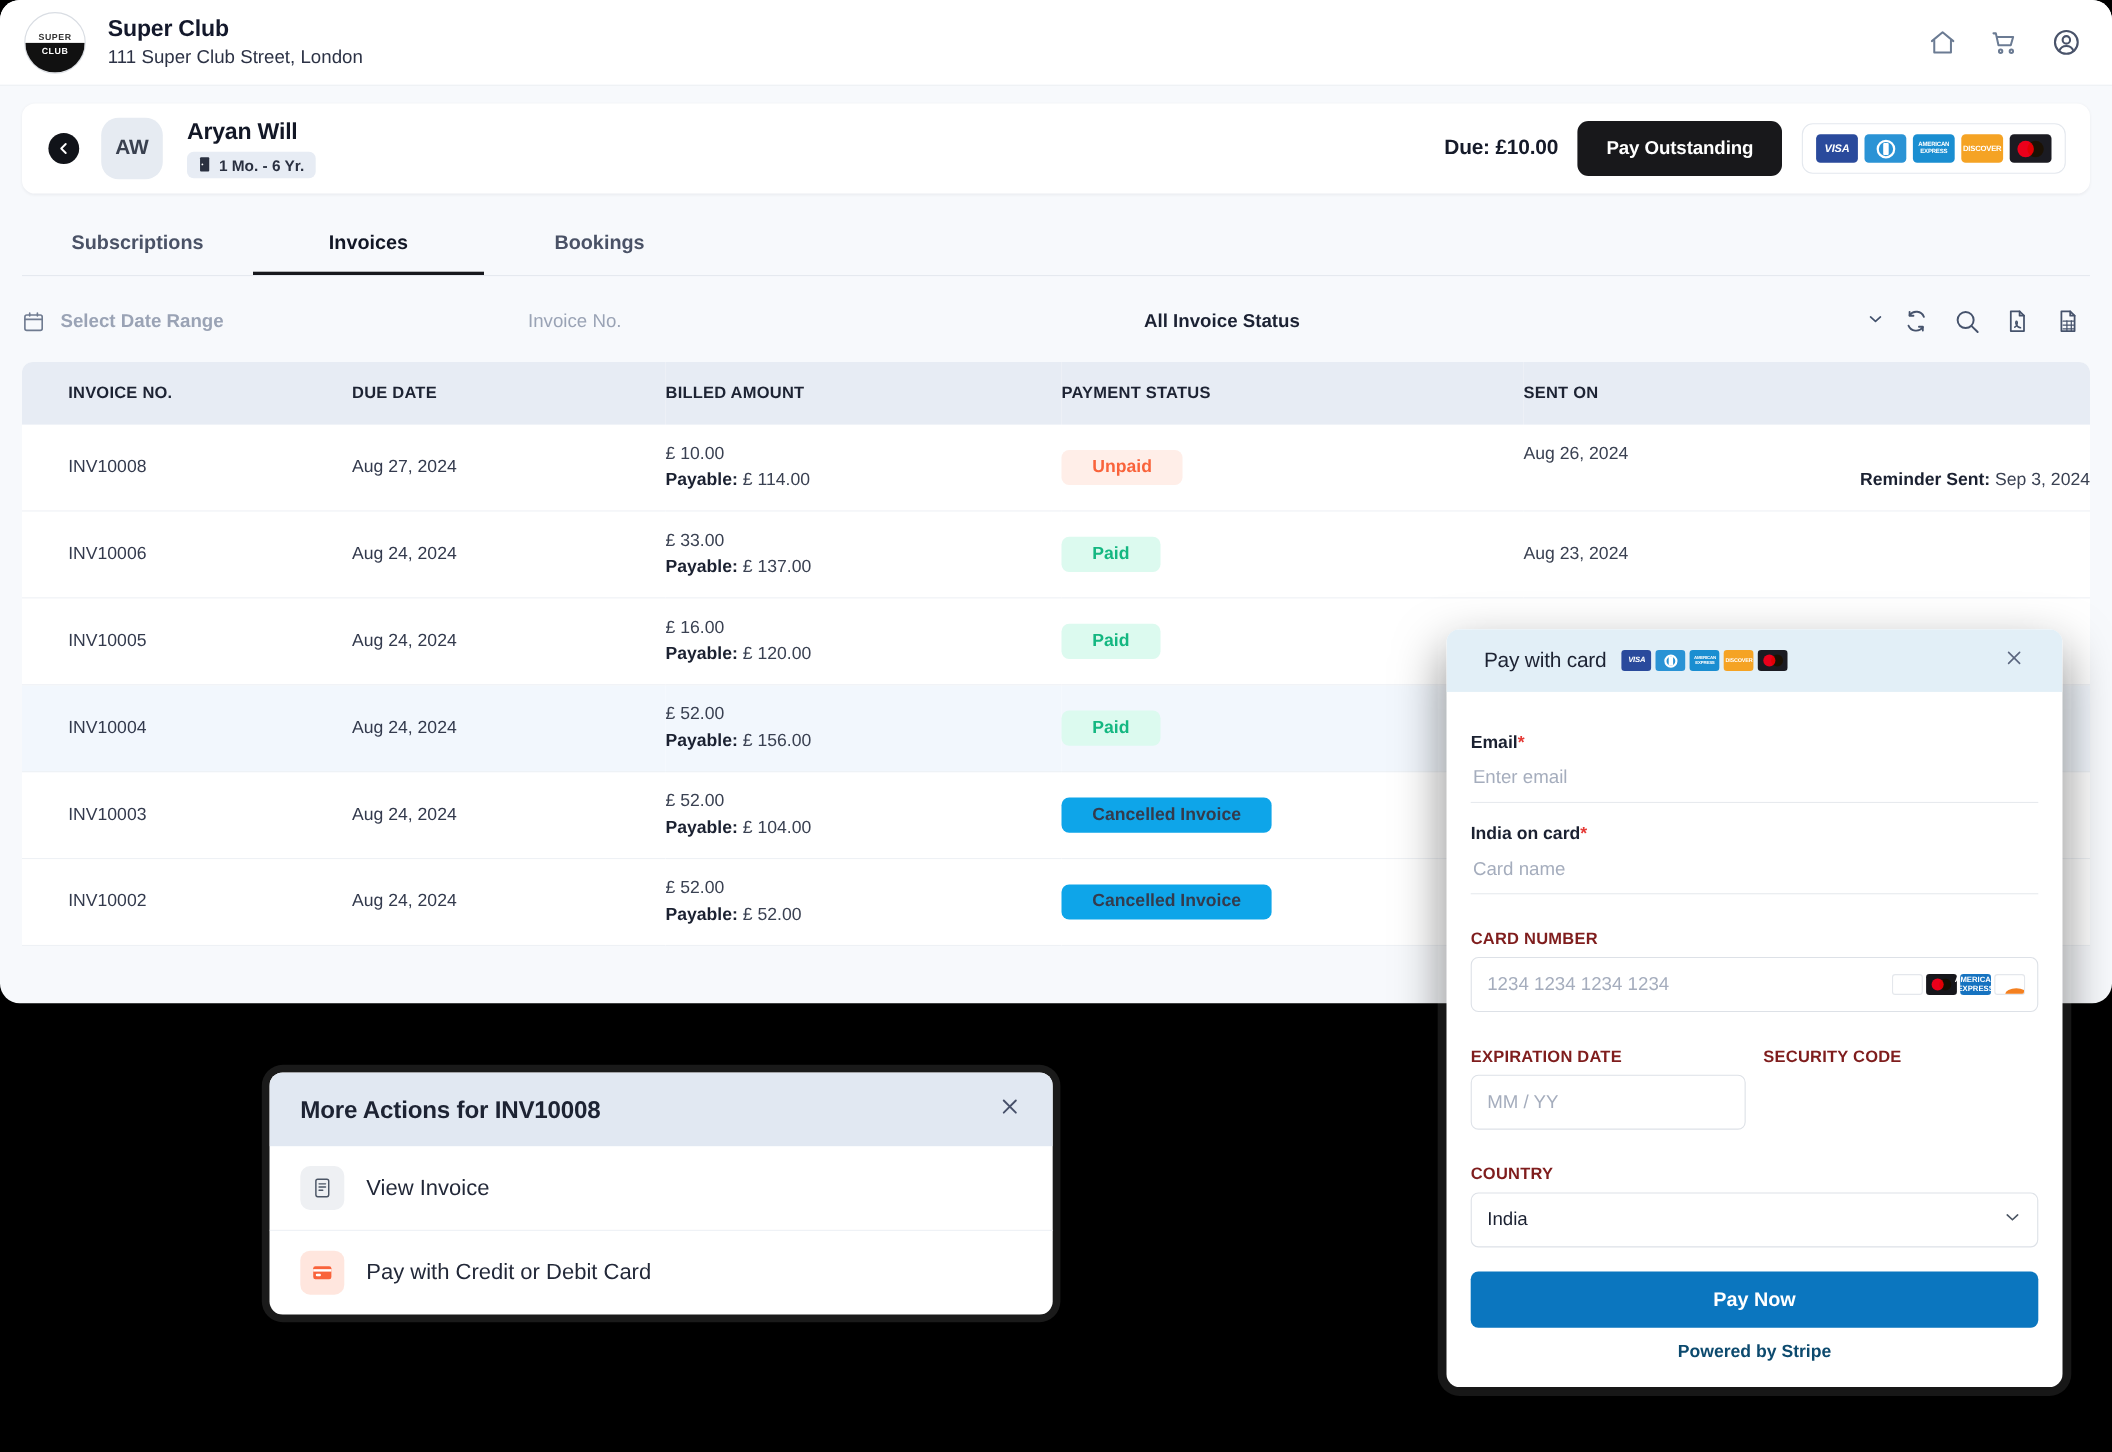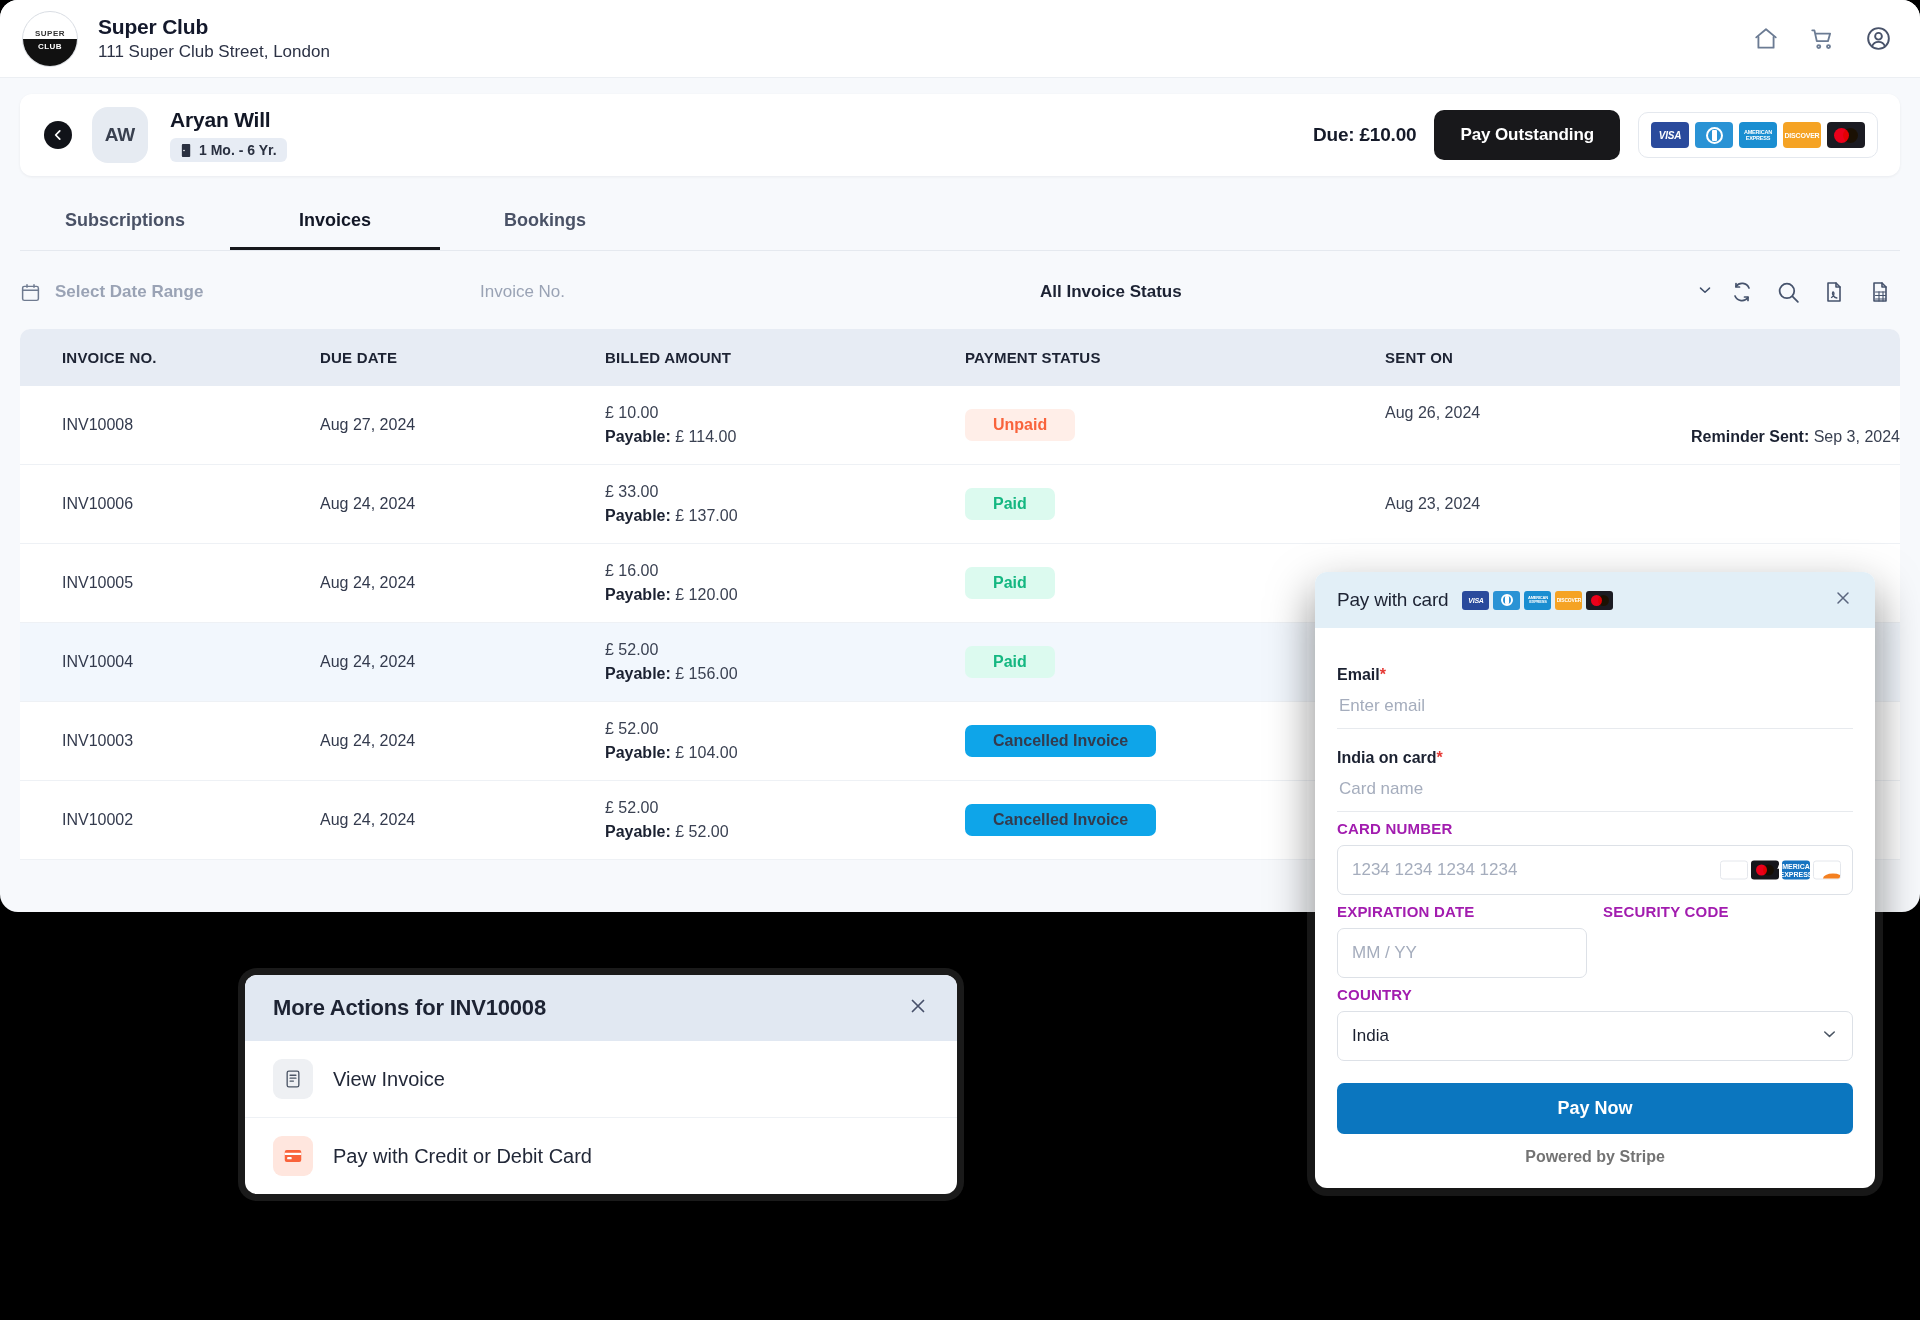--- a/index.html
+++ b/index.html
@@ -142,21 +142,21 @@
   .act-ic.gray { background: #eef0f3; }
   .act-ic.red { background: #ffe6de; }
   .act-lbl { font-size: 20px; color: #222838; }
 
   
   .stripe {
     position: absolute; left: 1315px; top: 572px; width: 560px;
     background: #fff; border-radius: 12px; overflow: hidden;
     box-shadow: 0 0 0 8px rgba(255,255,255,.09), 0 20px 45px rgba(0,0,0,.5);
   }
-  .st-hd { background: #e2eff7; padding: 16px 22px; display: flex; align-items: center; gap: 14px; }
+  .st-hd { background: #e2eff7; padding: 16px 34px; display: flex; align-items: center; gap: 14px; }
   .st-hd .t { font-size: 19px; color: #1d2333; letter-spacing: -.2px; }
   .st-hd .x { margin-left: auto; color: #5b667f; cursor: pointer; }
   .st-cards { display: flex; gap: 4px; }
   .st-cards .cbrand { width: 27px; height: 19px; border-radius: 3px; }
   .st-cards .cb-visa { font-size: 7px; }
   .st-cards .cb-amex { font-size: 4px; }
   .st-cards .cb-disc { font-size: 5px; }
   .st-cards .mcd { width: 18px; height: 11px; }
   .st-cards .mcd i { width: 11px; height: 11px; }
   .st-cards .dinercirc { width: 12px; height: 12px; border-width: 2px; }
@@ -165,22 +165,22 @@
   .grandtotal { background: #f3f4f6; border-radius: 8px; padding: 14px 18px;
                 display: flex; align-items: center; }
   .grandtotal .l { font-size: 17px; font-weight: 700; color: #1b2131; }
   .grandtotal .r { margin-left: auto; font-size: 17px; font-weight: 700; color: #1b2131; }
   .fl { font-size: 16px; font-weight: 700; color: #1b2131; margin-top: 20px; }
   .fl .req { color: #e53935; font-weight: 700; }
   .uline-input { width: 100%; border: none; border-bottom: 1px solid #e7eaee;
                  padding: 12px 2px; font-size: 17px; color: #1b2131;
                  font-family: "Liberation Sans", sans-serif; outline: none; background: transparent; }
   .uline-input::placeholder { color: #a5adbd; }
-  .caps { font-size: 15px; font-weight: 700; color: #a21caf; letter-spacing: .2px;
-          margin-top: 8px; text-transform: uppercase; }
+  .caps { font-size: 15px; font-weight: 700; color: #7f1d1d; letter-spacing: .2px;
+          margin-top: 32px; text-transform: uppercase; }
   .boxfield { position: relative; margin-top: 8px; }
   .boxfield input, .boxfield select {
     width: 100%; border: 1px solid #dde1e7; border-radius: 7px; padding: 14px 14px;
     font-size: 17px; color: #1b2131; font-family: "Liberation Sans", sans-serif;
     outline: none; background: #fff; -webkit-appearance: none; appearance: none;
   }
   .boxfield input::placeholder { color: #a5adbd; }
   .brandrow { position: absolute; right: 12px; top: 50%; transform: translateY(-50%);
               display: flex; gap: 3px; align-items: center; }
   .brandrow .bm { width: 28px; height: 19px; border-radius: 3px; display: flex;
@@ -202,21 +202,21 @@
              width: 26px; height: 17px; border-radius: 3px; background: #cdd3dc; }
   .cvcicon:after { content: ''; position: absolute; right: -3px; top: -4px;
                    width: 13px; height: 13px; border-radius: 50%; background: #6b7280; }
   .selwrap { position: relative; }
   .selchev { position: absolute; right: 14px; top: 50%; transform: translateY(-50%);
              pointer-events: none; color: #4b5563; }
   .paynow { width: 100%; margin-top: 22px; background: #0b76bf; color: #fff; border: none;
             border-radius: 7px; padding: 15px 0; font-size: 18px; font-weight: 700;
             font-family: "Liberation Sans", sans-serif; cursor: pointer; }
   .stripefoot { text-align: center; font-size: 16px; font-weight: 600;
-                color: #737373; margin-top: 14px; }
+                color: #0c4a6e; margin-top: 14px; }
 </style>
 </head>
 <body>
 
 <div class="page">
 
   <div class="brandbar">
     <div class="logo">
       <div class="bot"></div>
       <div class="t1">SUPER</div>

